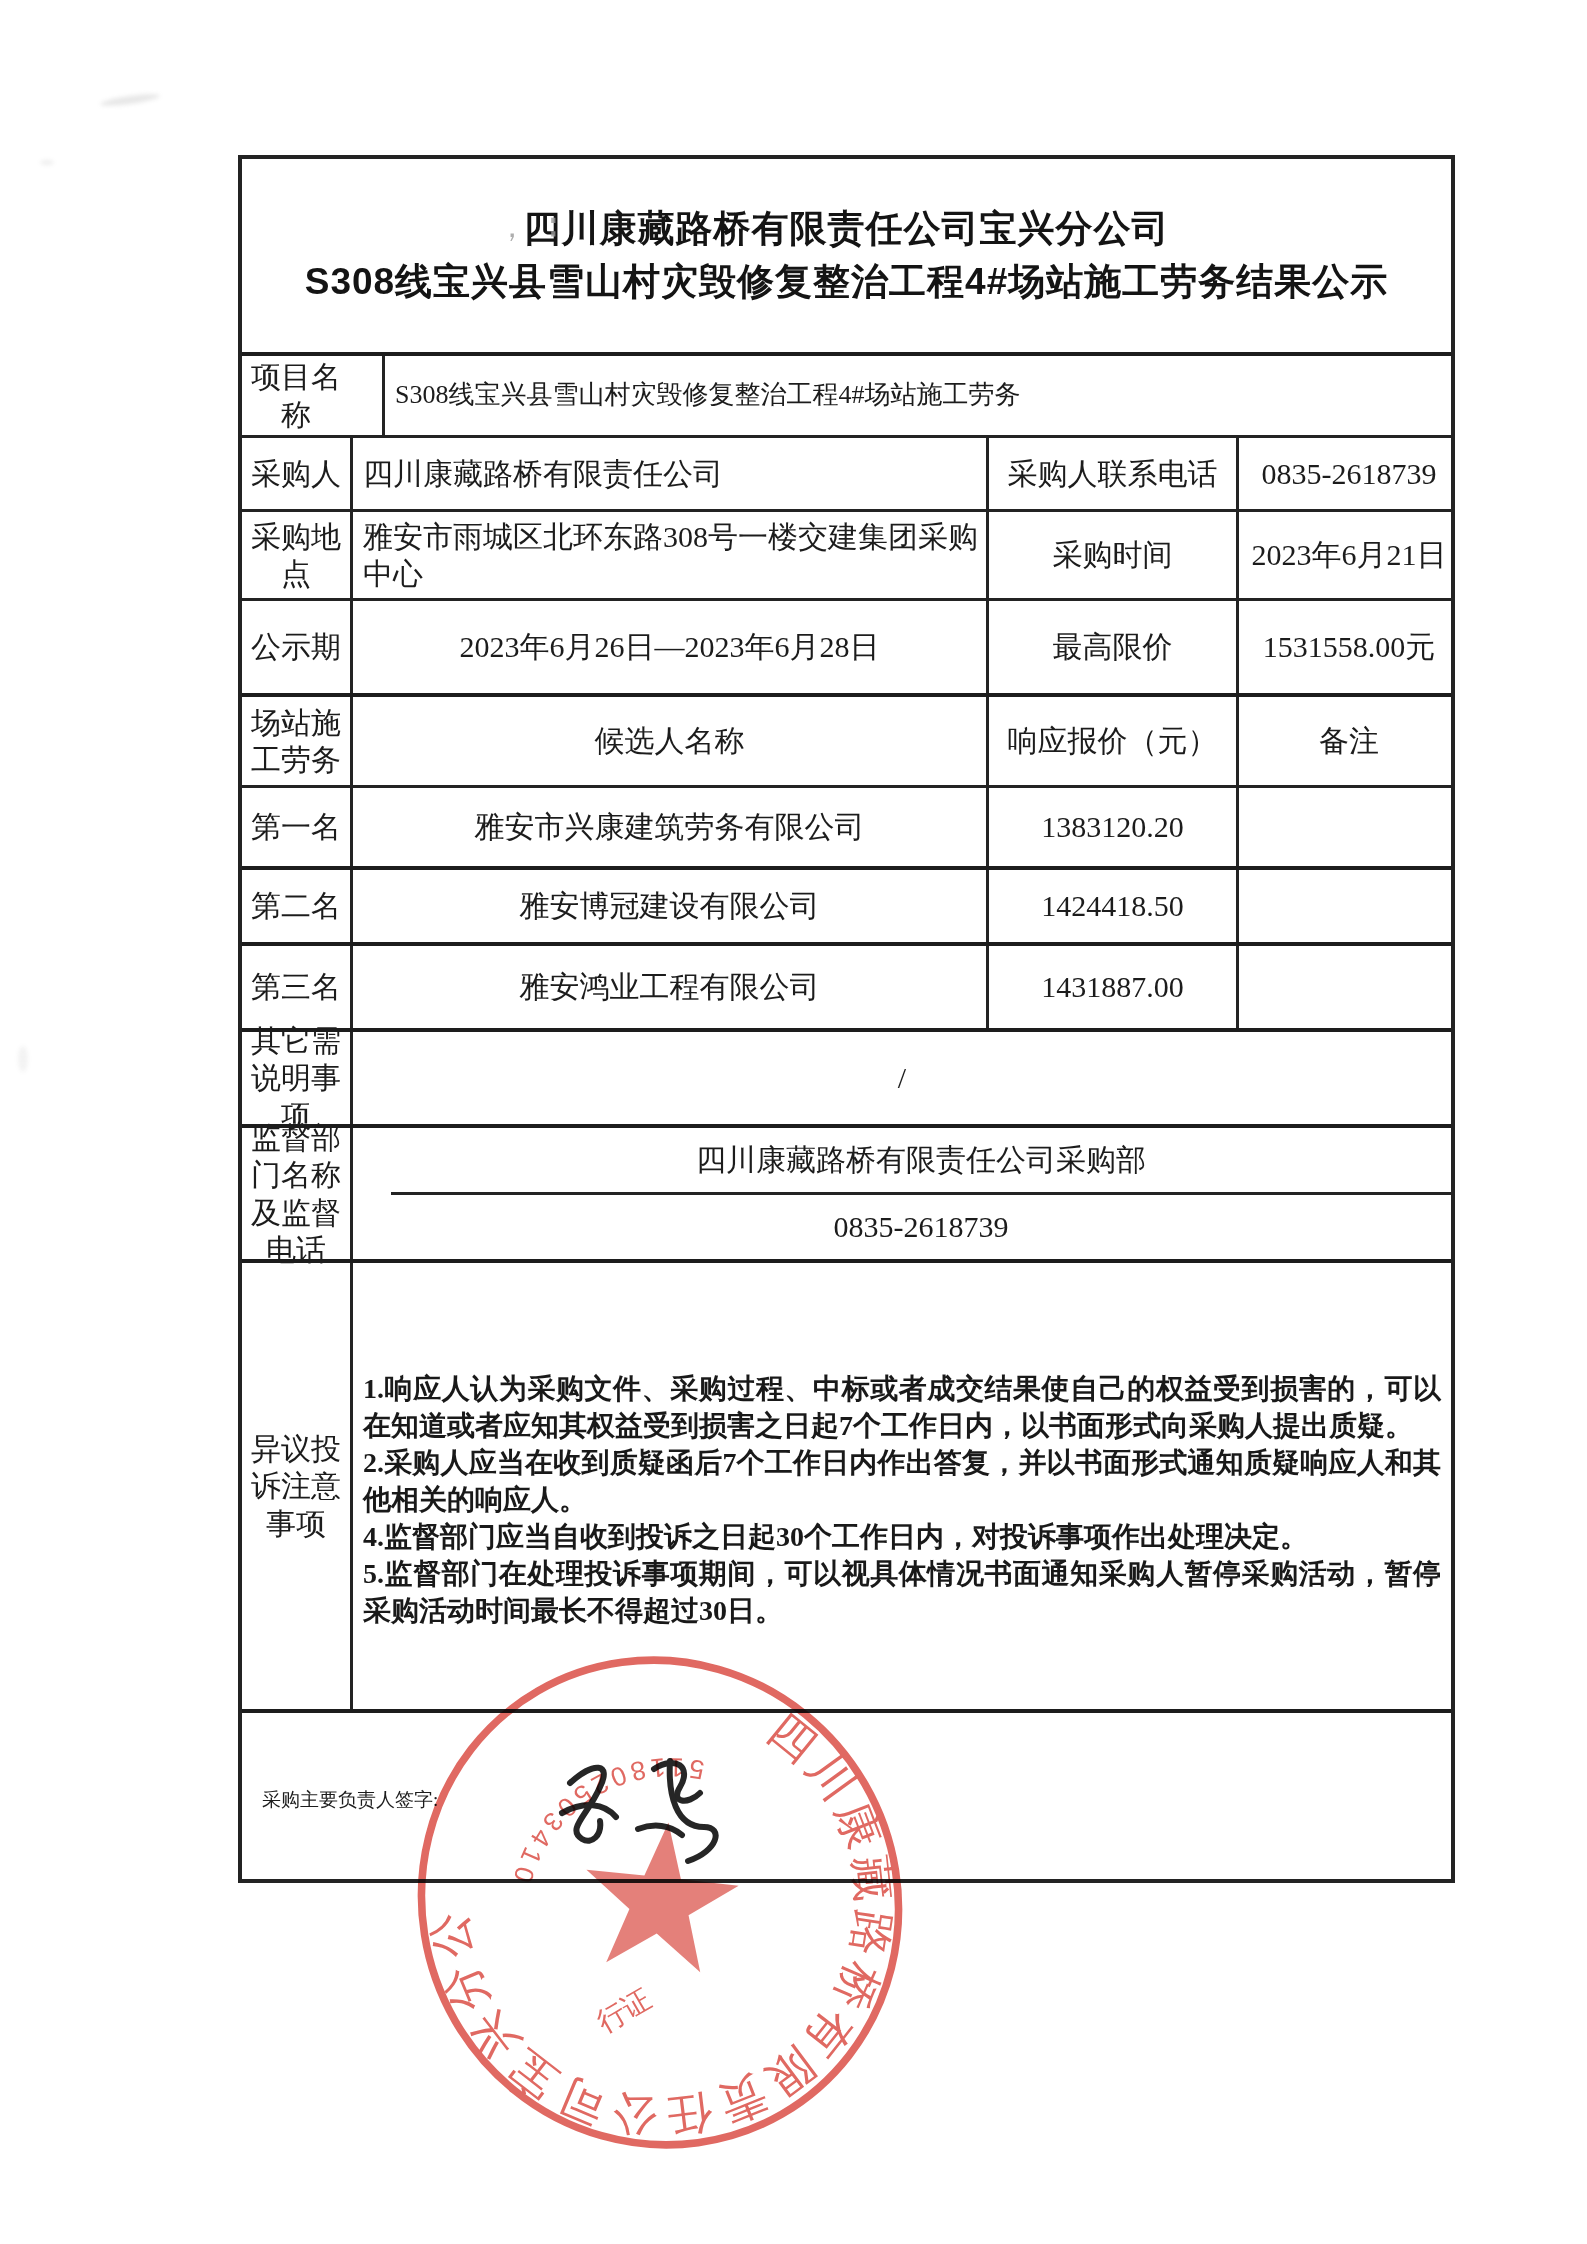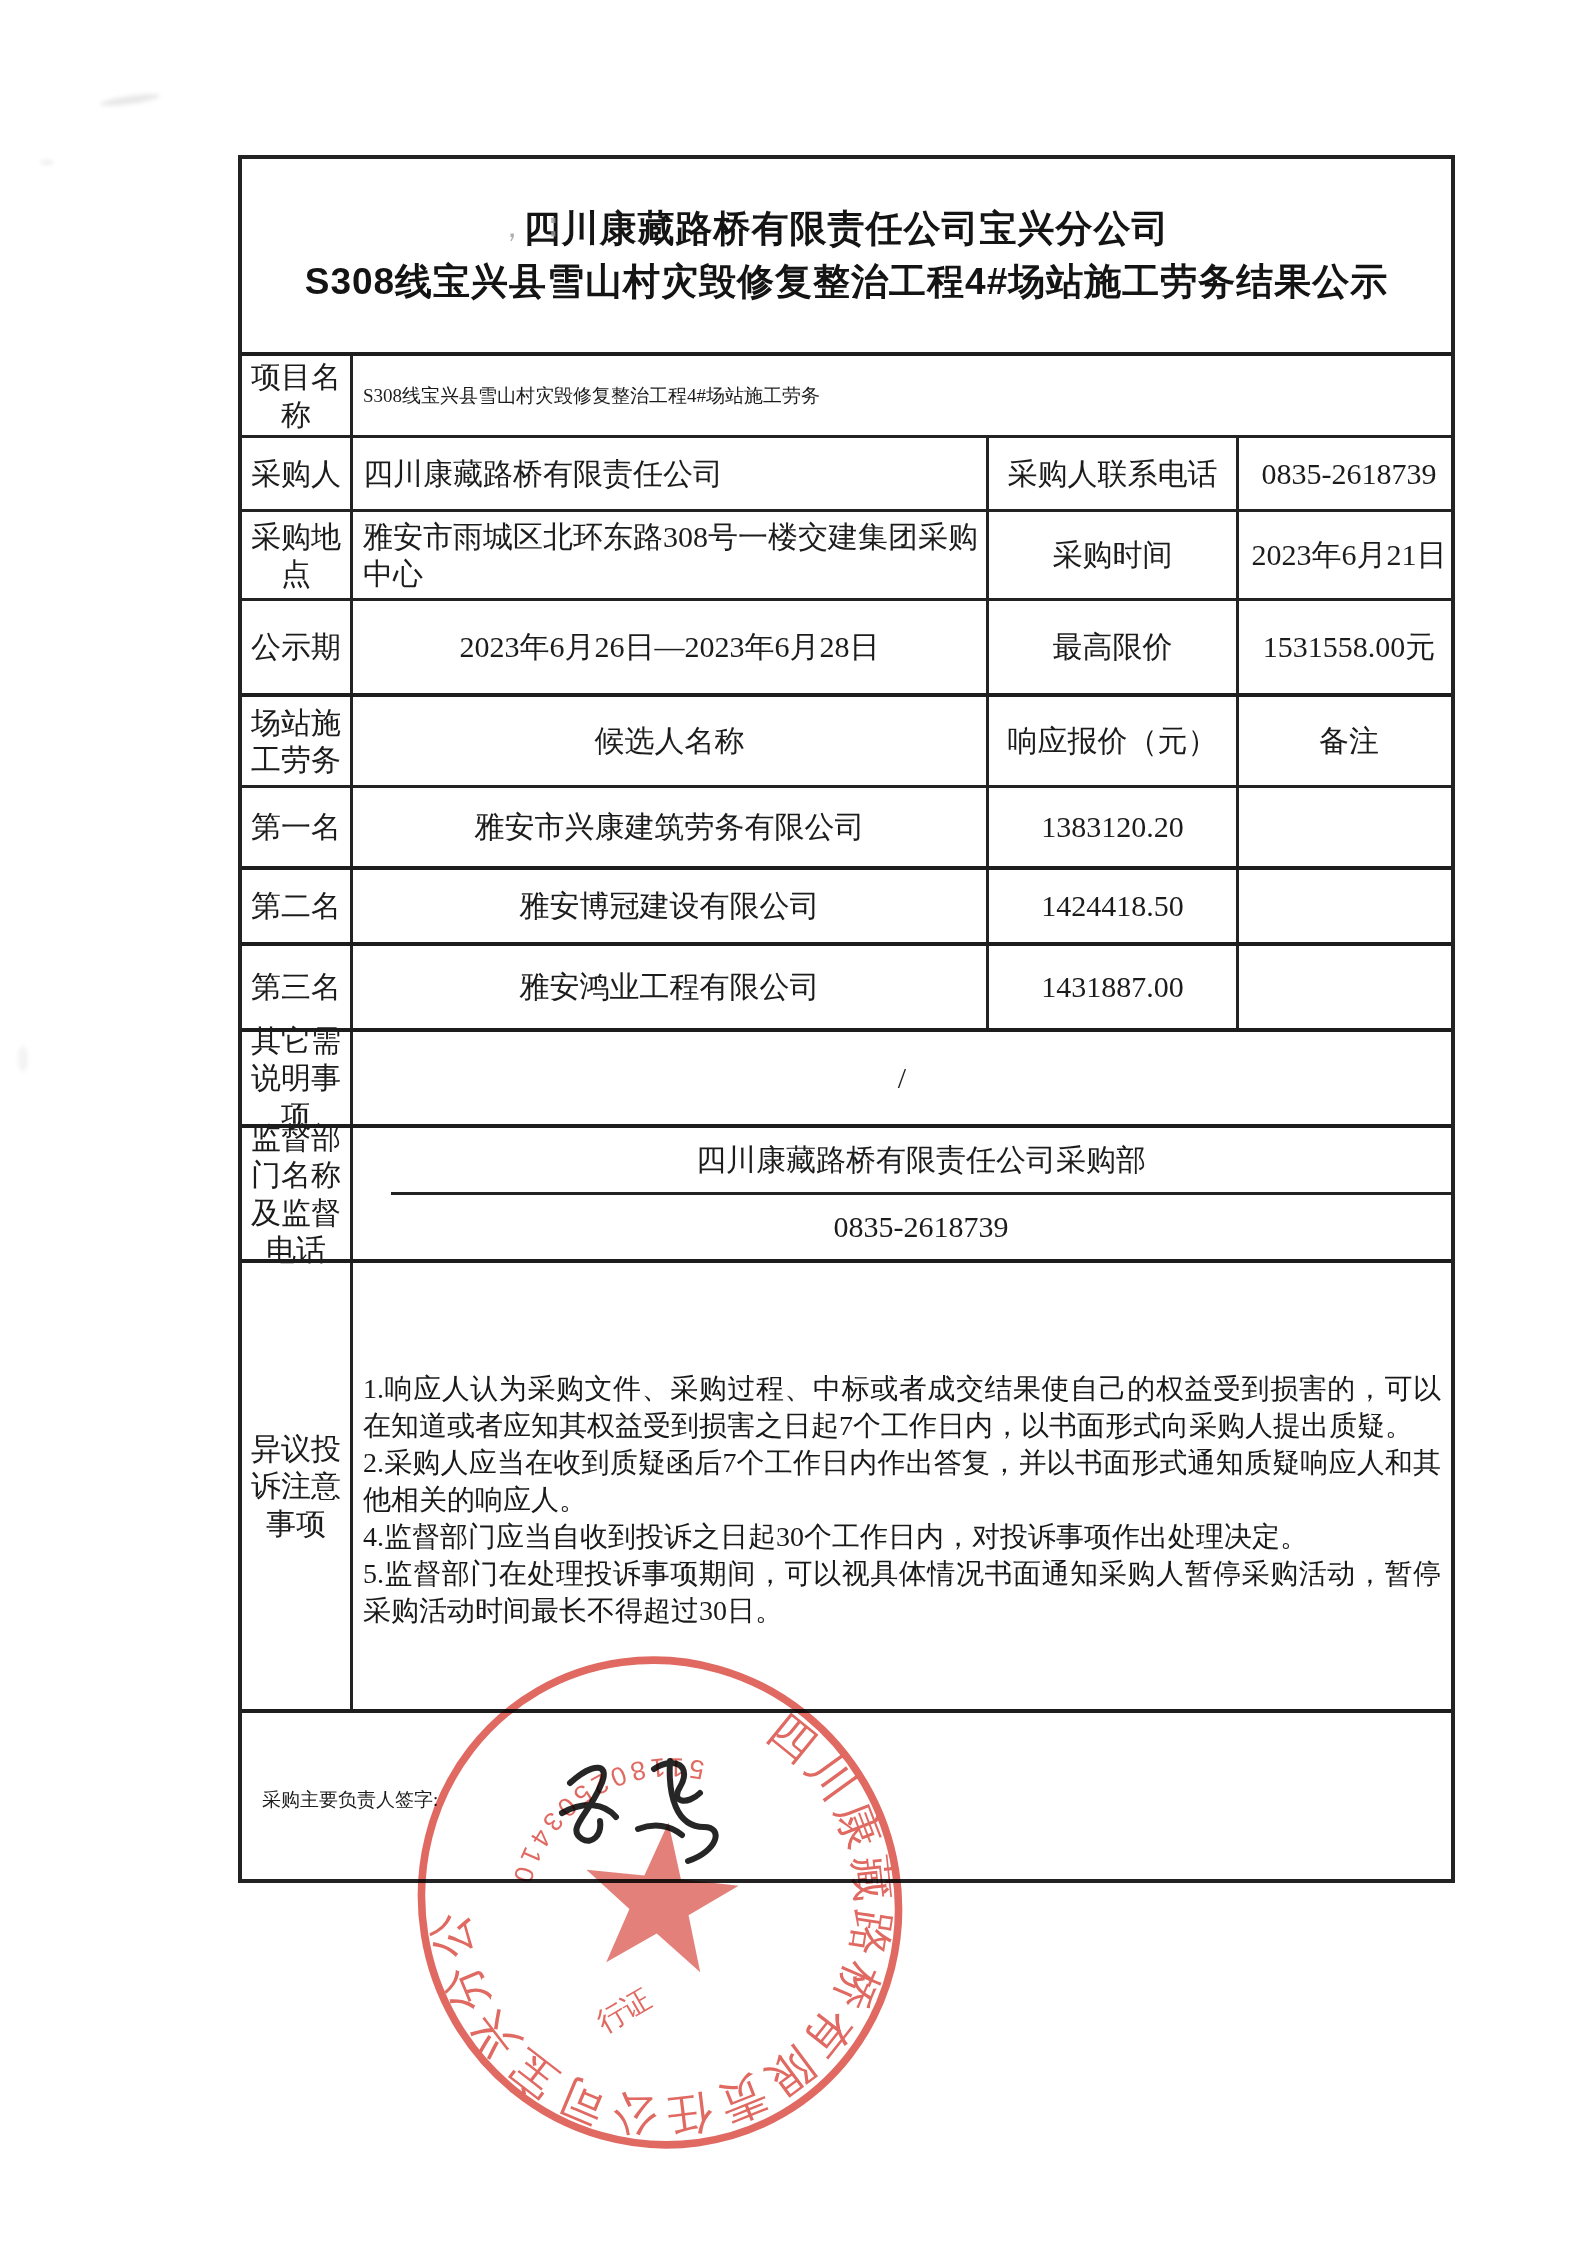--- a/index.html
+++ b/index.html
@@ -50,28 +50,28 @@
   .h-r4{height:95px;}
   .h-r5{height:92px;}
   .h-r6{height:81px;}
   .h-r7{height:76px;}
   .h-r8{height:86px;}
   .h-r9{height:96px;}
   .h-r10{height:135px;}
   .h-r11{height:450px;}
   .h-r12{height:178px;}
 
-  .project-value{font-size:19px;}
+  .project-value{font-size:26px;margin-left:32px;}
   .sup-stack{display:flex;flex-direction:column;flex:1 1 auto;}
   .sup-stack .sub{flex:1 1 0;display:flex;align-items:center;justify-content:center;font-size:30px;box-sizing:border-box;}
   .sup-stack .sub + .sub{border-top:3px solid #232323;}
 
   .dispute-cell{
     flex:1 1 auto;box-sizing:border-box;display:flex;flex-direction:column;justify-content:center;
-    padding:40px 10px 14px 10px;border-left:3px solid #232323;
+    padding:40px 10px 14px 10px;border-left:3px solid #232323;font-weight:bold;
   }
   .dispute-item{font-size:28px;line-height:37px;text-align:justify;text-justify:inter-ideograph;color:#191919;}
 
   .sig-row{position:relative;display:flex;align-items:center;}
   .sig-label{font-size:19px;padding-left:20px;}
 
   .sig-svg{position:absolute;left:300px;top:30px;}
   .stamp{
     position:absolute;left:395px;top:1630px;width:530px;height:545px;
     mix-blend-mode:multiply;opacity:.88;pointer-events:none;

